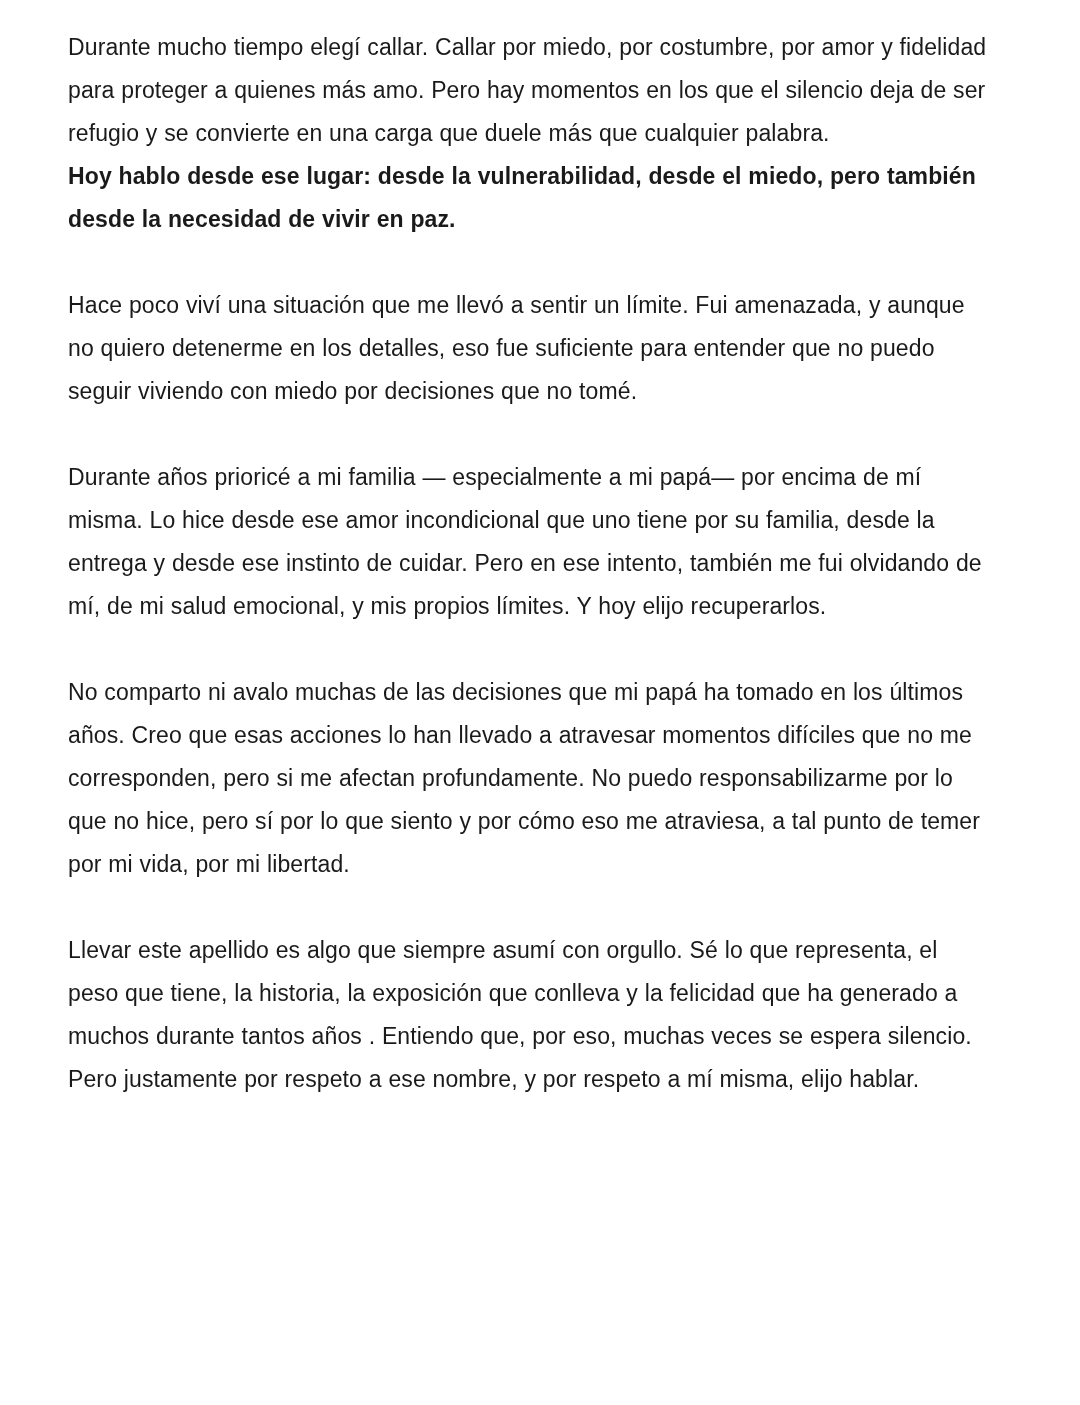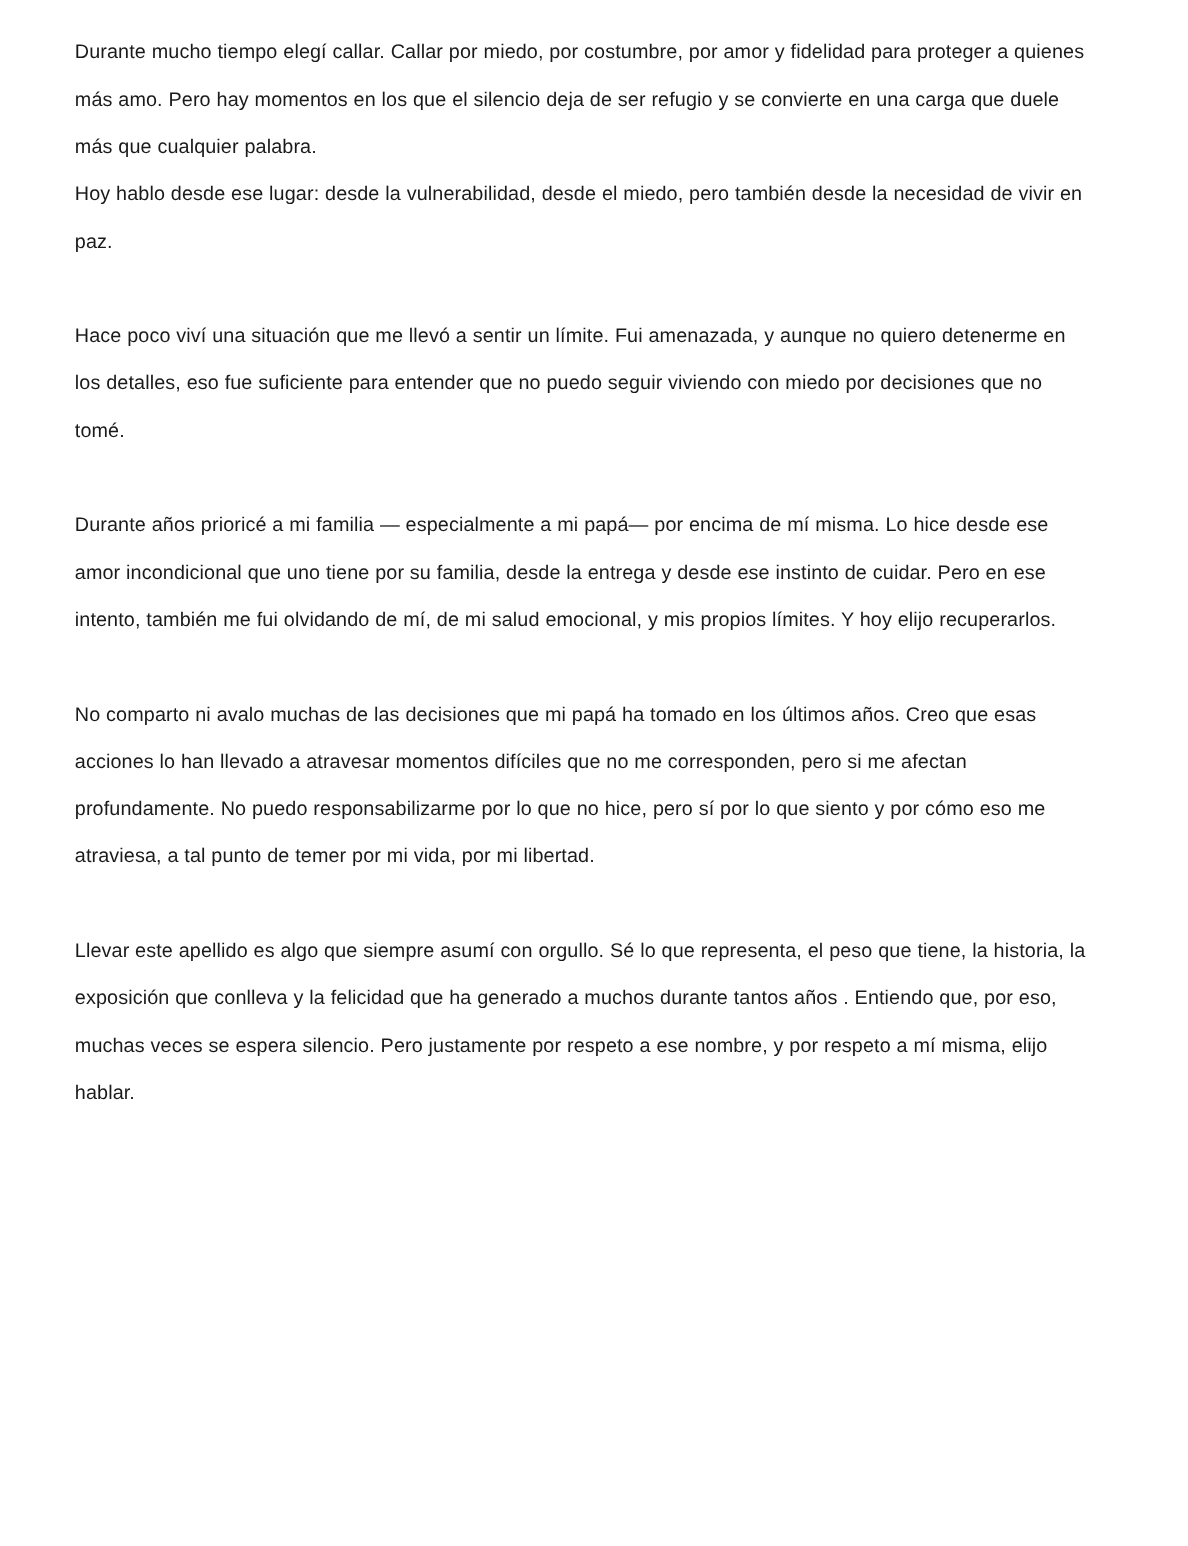--- a/index.html
+++ b/index.html
@@ -20,35 +20,36 @@
     min-height: 1405px;
     background: #ffffff;
     box-sizing: border-box;
     padding: 26px 90px 30px 68px;
   }
   .doc-body {
     width: 924px;
   }
   .para {
     margin: 0 0 43px 0;
-    font-size: 18px;
+    font-size: 23px;
     line-height: 43px;
     letter-spacing: 0.005em;
     color: #1a1a1a;
     text-align: left;
     word-spacing: 0.01em;
   }
   .para:last-child {
     margin-bottom: 0;
   }
   .para .line-block {
     display: block;
   }
   .para .line-block + .line-block {
     display: block;
+    font-weight: bold;
   }
 </style>
 </head>
 <body>
 
 <div class="page">
   <article class="doc-body">
 
     <p class="para">
       <span class="line-block">Durante mucho tiempo elegí callar. Callar por miedo, por costumbre, por amor y fidelidad para proteger a quienes más amo. Pero hay momentos en los que el silencio deja de ser refugio y se convierte en una carga que duele más que cualquier palabra.</span>

